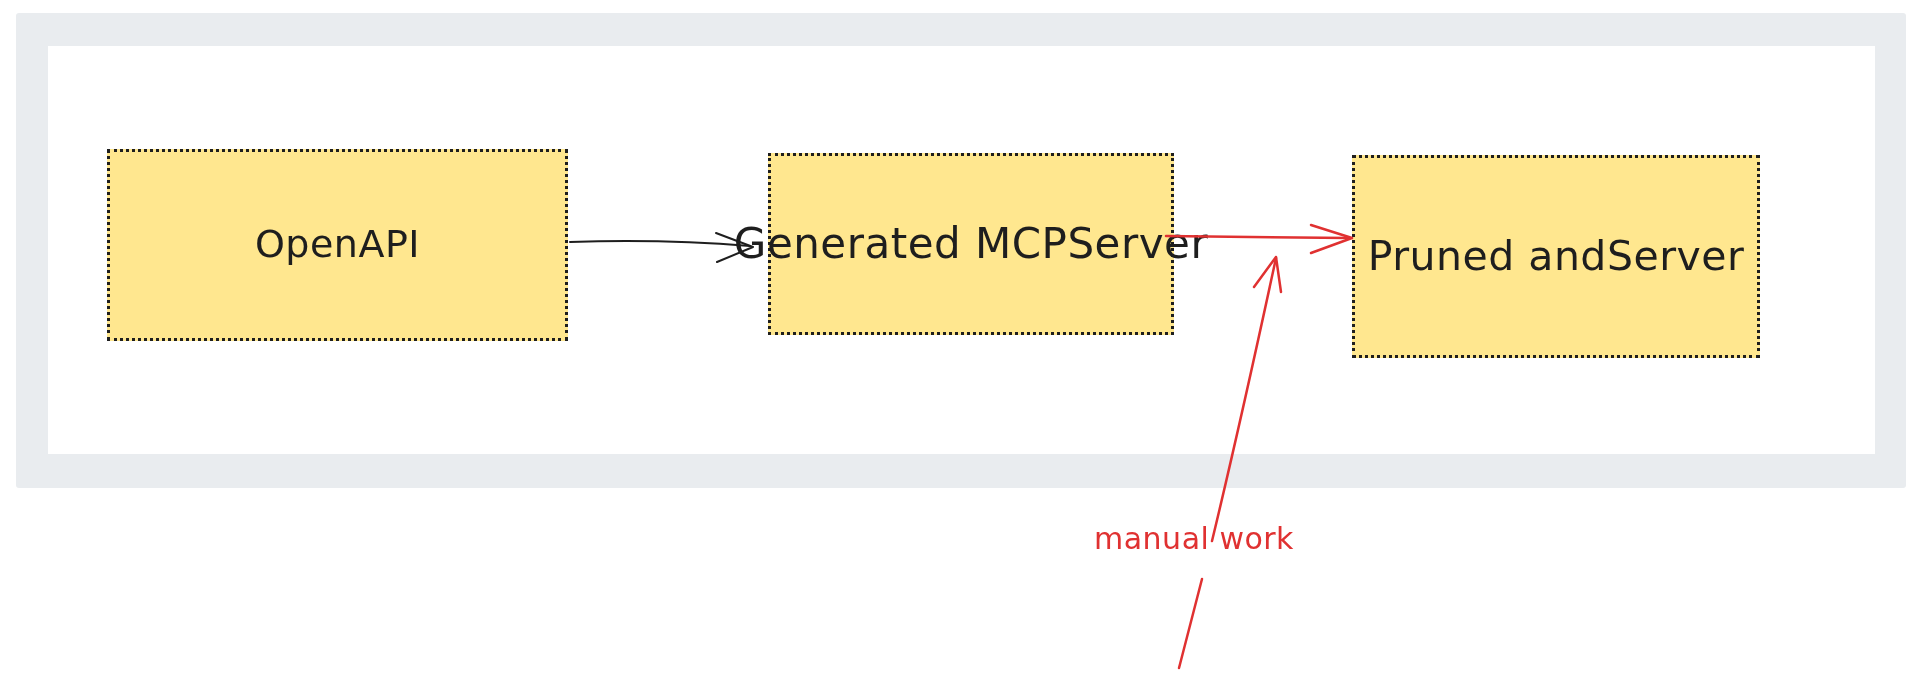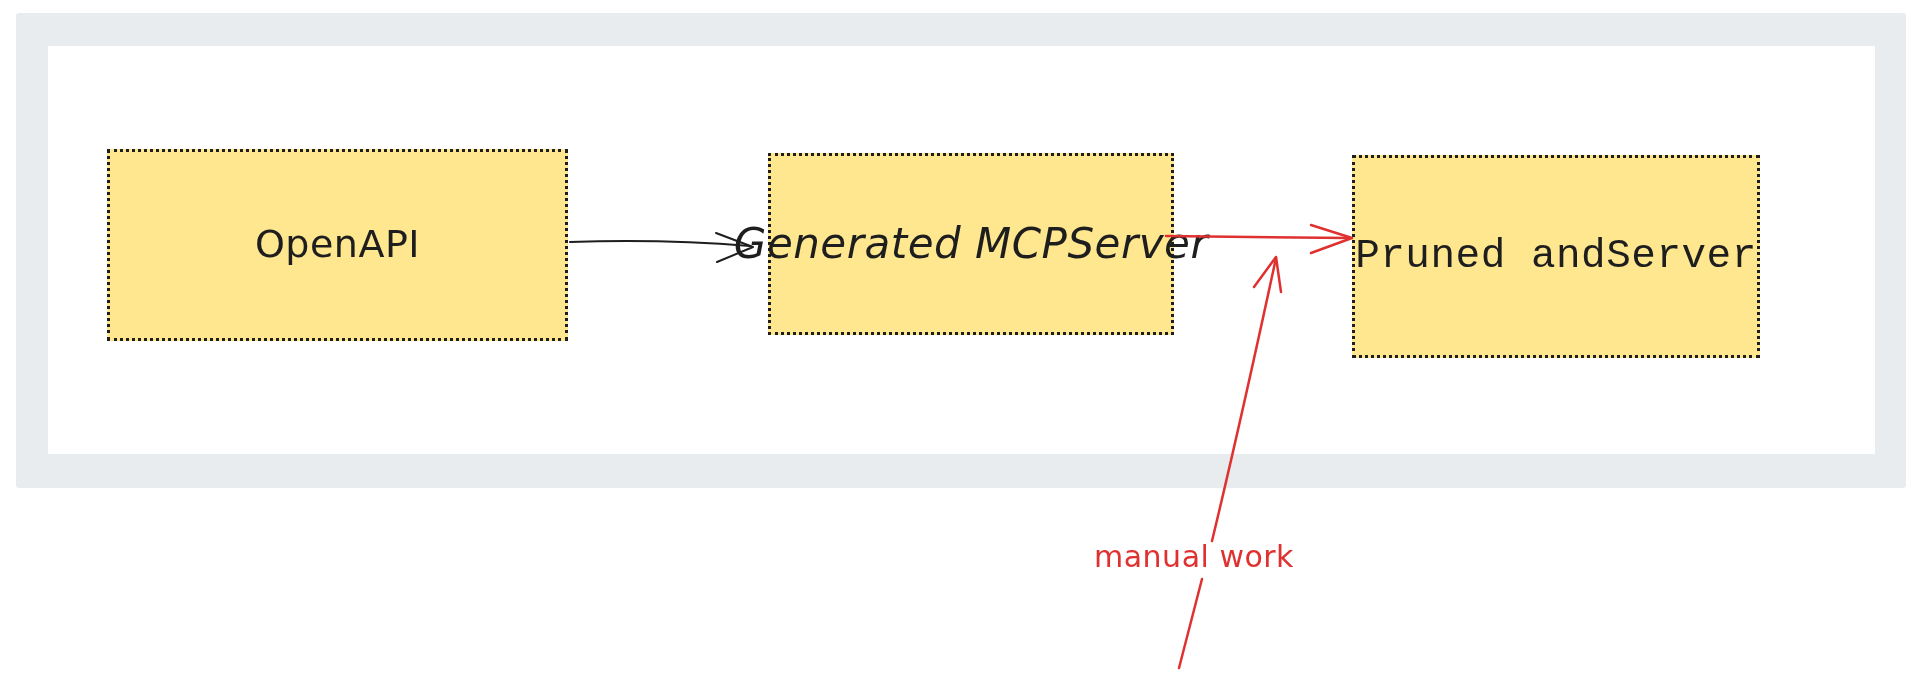--- a/index.html
+++ b/index.html
@@ -8,26 +8,26 @@
   .frame{position:absolute;left:16px;top:13px;width:1890px;height:475px;
          background:#e9ecef;border-radius:3px;}
   .frame-inner{position:absolute;left:32px;top:33px;width:1827px;height:408px;
                background:#ffffff;}
   .node{position:absolute;box-sizing:border-box;display:flex;flex-direction:row;
         align-items:center;justify-content:center;text-align:center;
         background:#ffe78f;border:3px dotted #1e1e1e;color:#1e1e1e;
         font-family:"DejaVu Sans",sans-serif;letter-spacing:0.5px;}
   .node span{display:block;white-space:nowrap;}
   #node-openapi{left:107px;top:149px;width:461px;height:192px;font-size:38px;line-height:1.45;}
-  #node-generated{left:768px;top:153px;width:406px;height:182px;font-size:42px;line-height:1.45;font-style:italic;}
-  #node-pruned{left:1352px;top:155px;width:408px;height:203px;font-size:41px;line-height:1.42;font-family:Liberation Mono, monospace;}
+  #node-generated{left:768px;top:153px;width:406px;height:182px;font-size:42px;line-height:1.45;}
+  #node-pruned{left:1352px;top:155px;width:408px;height:203px;font-size:41px;line-height:1.42;}
   .edges-svg{position:absolute;left:0;top:0;width:1920px;height:682px;pointer-events:none;}
   .edge-black{stroke:#1e1e1e;stroke-width:2;fill:none;stroke-linecap:round;stroke-linejoin:round;}
   .edge-red{stroke:#e03131;stroke-width:2.5;fill:none;stroke-linecap:round;stroke-linejoin:round;}
-  .manual-label{position:absolute;left:1094px;top:541px;font-size:30px;line-height:32px;
+  .manual-label{position:absolute;left:1094px;top:523px;font-size:30px;line-height:32px;
                 color:#e03131;white-space:nowrap;letter-spacing:0.5px;}
 </style>
 </head>
 <body>
 
 <div class="canvas">
 
   <div class="frame">
     <div class="frame-inner"></div>
   </div>

